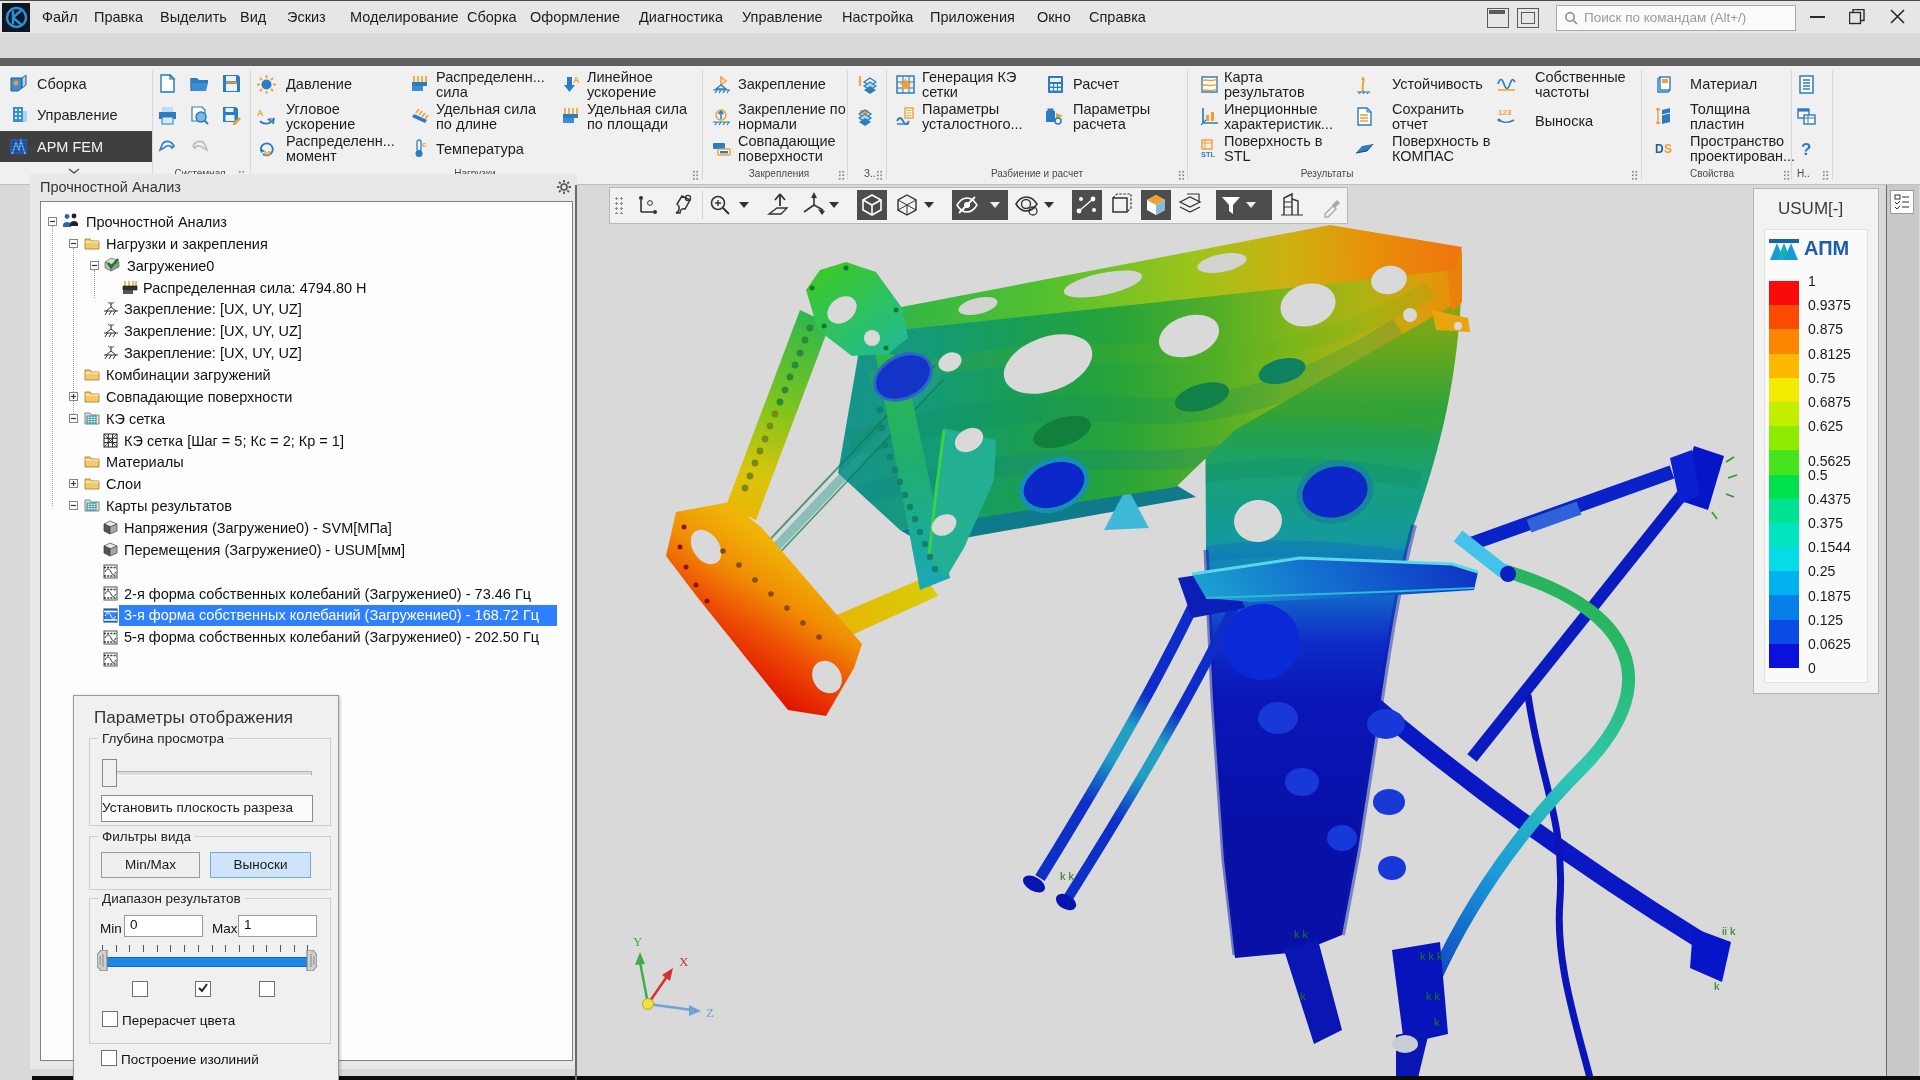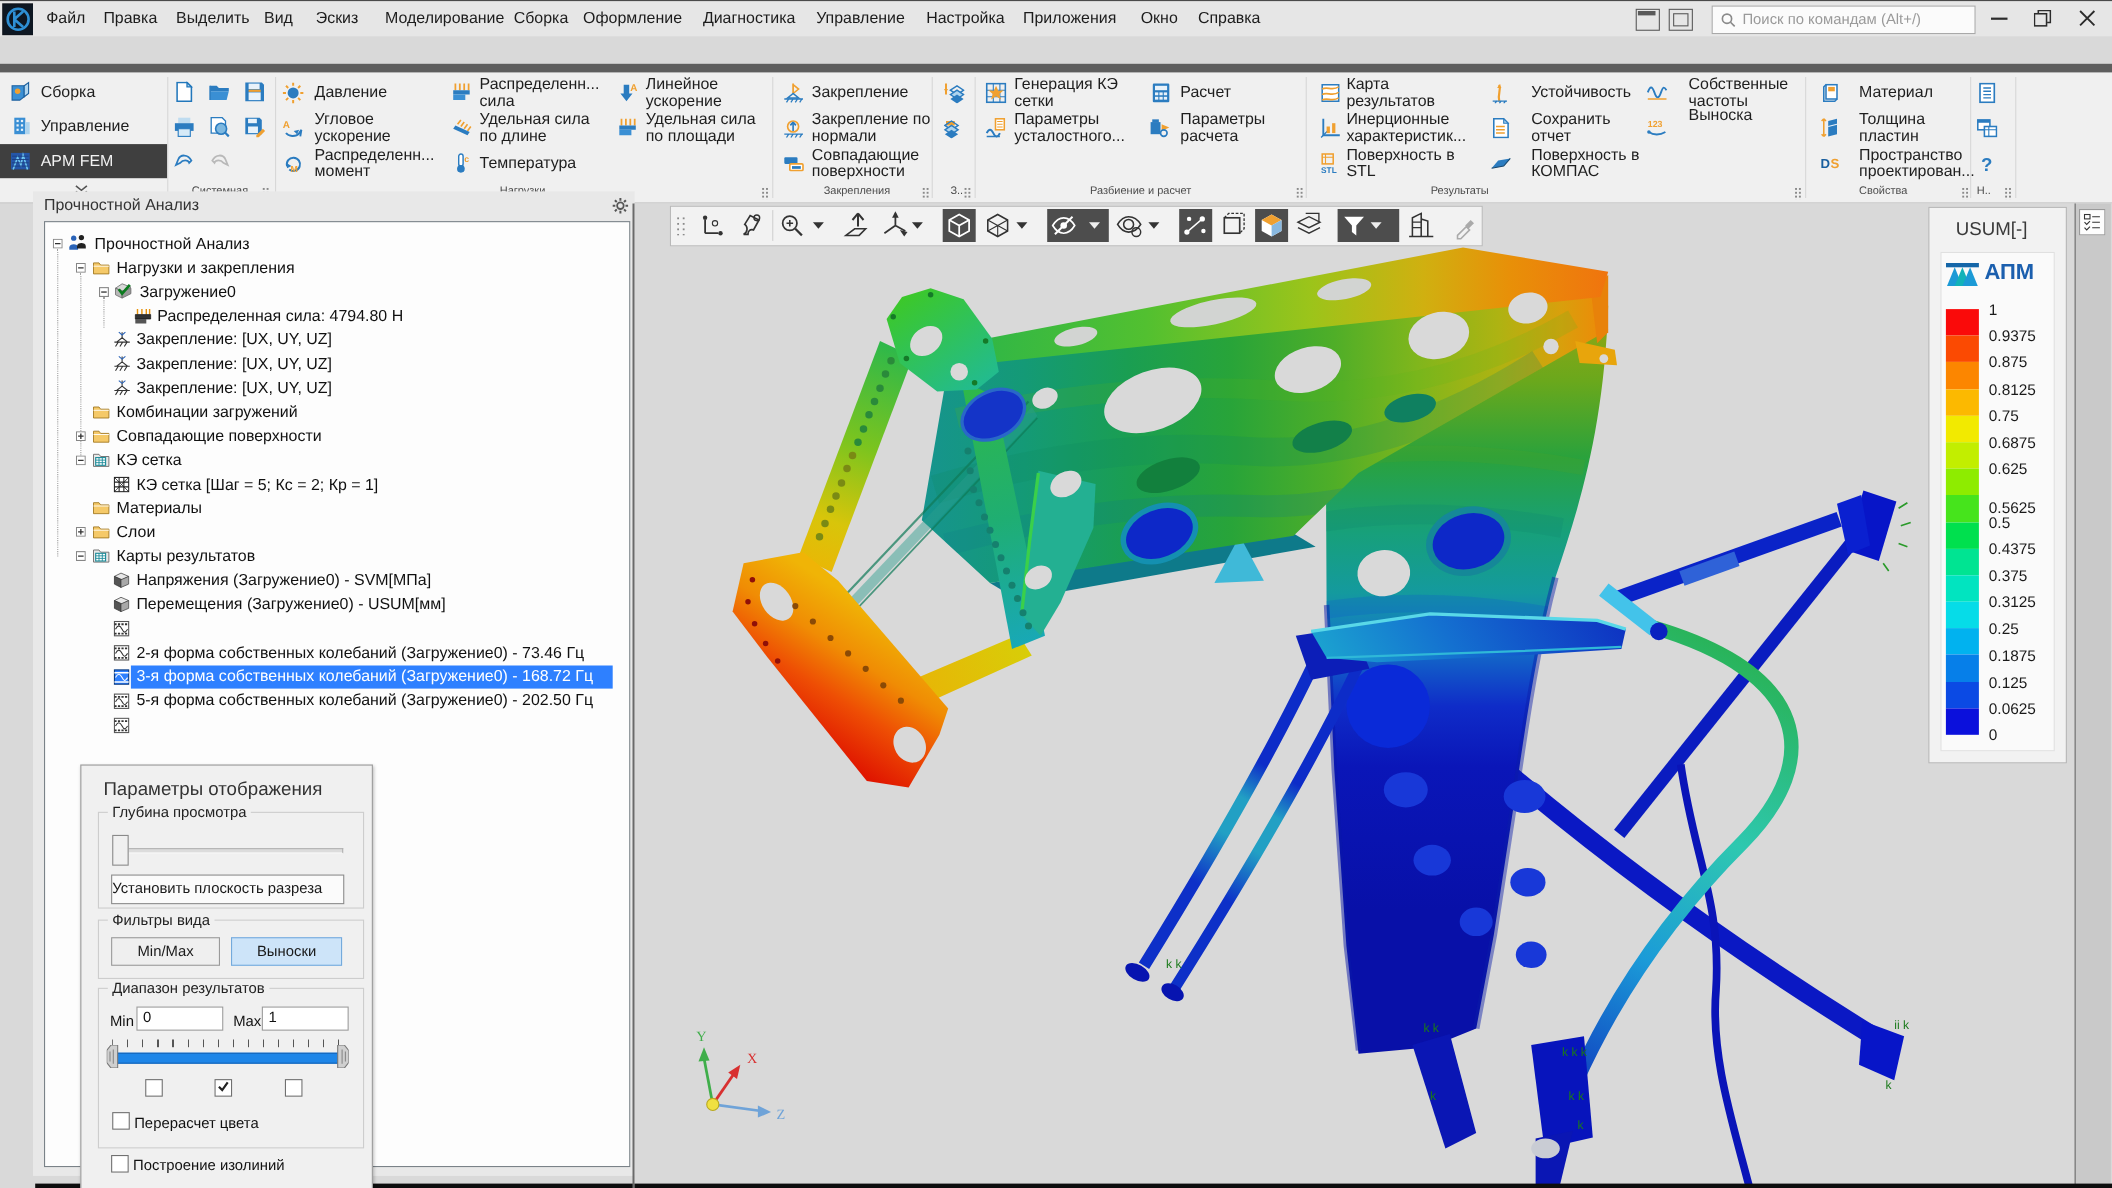--- a/index.html
+++ b/index.html
@@ -543,21 +543,21 @@
         <use href="#s-komp"></use>
       </svg>
  <div class="rbt" style="left:1392px;top:68px">Поверхность в<br>КОМПАС</div>
  <svg class="ic" style="left:1497px;top:9px">
         <use href="#s-freq"></use>
       </svg>
  <div class="rbt" style="left:1535px;top:4px">Собственные<br>частоты</div>
  <svg class="ic" style="left:1497px;top:41px">
         <use href="#s-call"></use>
       </svg>
- <div class="rbt" style="left:1535px;top:32px">Выноска</div>
+ <div class="rbt" style="left:1535px;top:48px">Выноска</div>
  <div class="rlab" style="left:1327px">Результаты</div>
  <div class="grip" style="left:1631px"></div>
 
  <div class="rsep" style="left:1641px"></div>
 
  <svg class="ic" style="left:1655px;top:9px">
         <use href="#s-mat"></use>
       </svg>
  <div class="rbt" style="left:1690px;top:11px">Материал</div>
  <svg class="ic" style="left:1655px;top:41px">
@@ -1155,21 +1155,21 @@
   <div class="lv" style="top:116px">0.9375</div>
   <div class="lv" style="top:140px">0.875</div>
   <div class="lv" style="top:165px">0.8125</div>
   <div class="lv" style="top:189px">0.75</div>
   <div class="lv" style="top:213px">0.6875</div>
   <div class="lv" style="top:237px">0.625</div>
   <div class="lv" style="top:272px">0.5625</div>
   <div class="lv" style="top:286px">0.5</div>
   <div class="lv" style="top:310px">0.4375</div>
   <div class="lv" style="top:334px">0.375</div>
-  <div class="lv" style="top:358px">0.3125</div>
+  <div class="lv" style="top:358px">0.1544</div>
   <div class="lv" style="top:382px">0.25</div>
   <div class="lv" style="top:407px">0.1875</div>
   <div class="lv" style="top:431px">0.125</div>
   <div class="lv" style="top:455px">0.0625</div>
   <div class="lv" style="top:479px">0</div>
  </div>
 </div>
 
 </div>
 </body></html>

